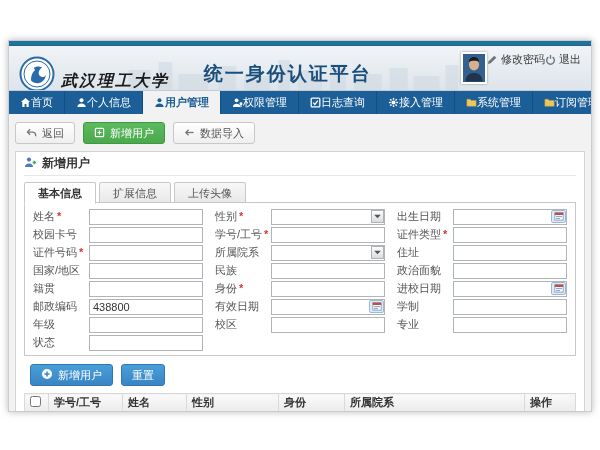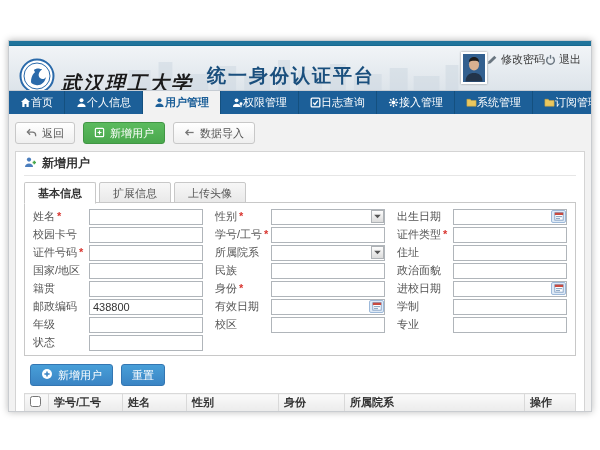--- a/index.html
+++ b/index.html
@@ -9,21 +9,21 @@
 
   
   .accent { height:5px; background:#20749c; border-bottom:1px solid #17688e; }
 
   
   .hdr { position:relative; height:45px; background:linear-gradient(#f1f4f7,#dde4ea); border-bottom:1px solid #c6ccd3; overflow:hidden; }
   .skyline { position:absolute; bottom:0; left:0; width:100%; height:34px; opacity:.55; }
   .brand { position:absolute; left:10px; top:4px; display:flex; align-items:center; }
   .logo { width:36px; height:36px; flex:none; }
   .titles { margin-left:6px; display:flex; flex-direction:column; line-height:1; }
-  .uni-cn { font-family:"Liberation Serif","DejaVu Serif",serif; font-style:italic; font-weight:bold; font-size:20px; color:#1a1a1a; letter-spacing:2px;margin-top:23px; }
+  .uni-cn { font-family:"Liberation Serif","DejaVu Serif",serif; font-style:italic; font-weight:bold; font-size:16px; color:#1a1a1a; letter-spacing:2px;margin-top:23px; }
   .uni-en { font-size:6px; color:#7f8f6e; letter-spacing:.5px; margin-top:2px; }
   .platform { margin-left:14px; font-size:19px; font-weight:bold; color:#1a4f7d; letter-spacing:2px; align-self:center; }
   .hdr-right { position:absolute; right:10px; top:6px; display:flex; align-items:flex-start; }
   .avatar { width:26px; height:32px; border:2px solid #fff; box-shadow:0 0 2px rgba(0,0,0,.4); background:#2f5f93; }
   .hlink { display:flex; align-items:center; gap:3px; font-size:11px; color:#3a3a3a; cursor:pointer; text-decoration:none; }
   .hlink svg { display:block; }
 
   
   .nav { height:23px; background:#1c5f98; display:flex; font-size:11px; }
   .nav-item { display:flex; align-items:center; gap:0; padding:0 11px; color:#fff; border-right:1px solid #14507f; cursor:pointer; text-decoration:none; white-space:nowrap; }

